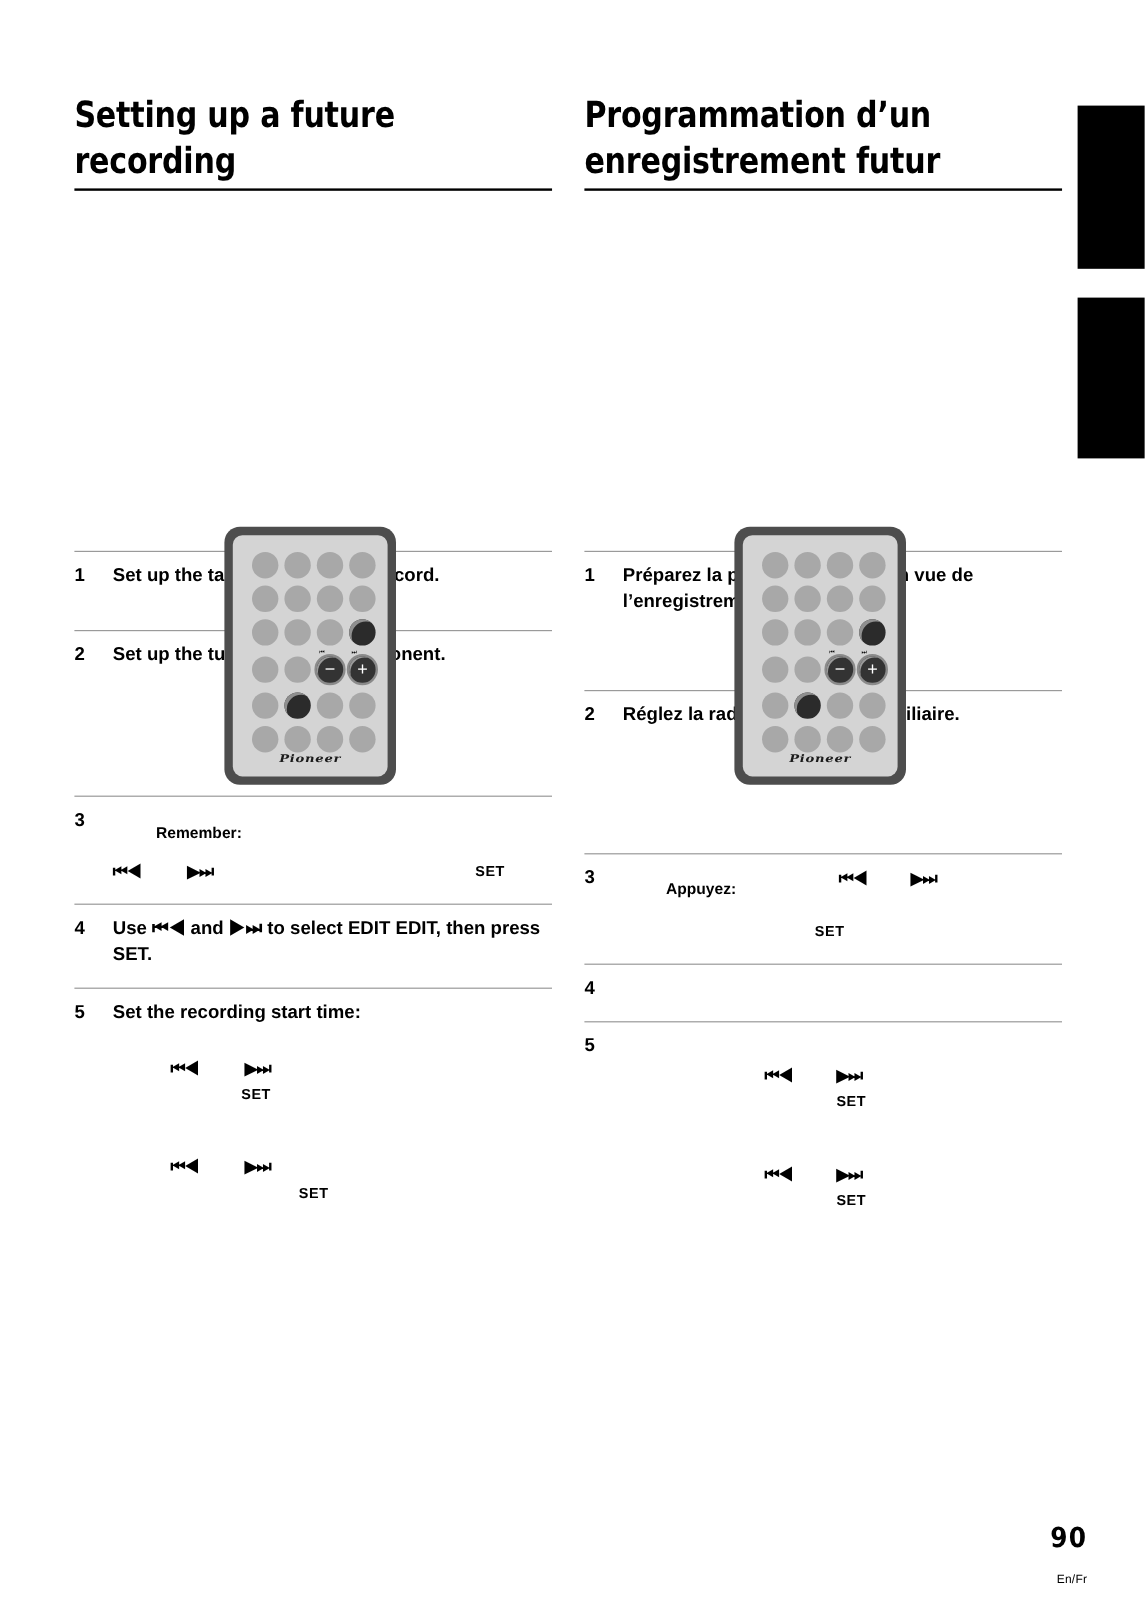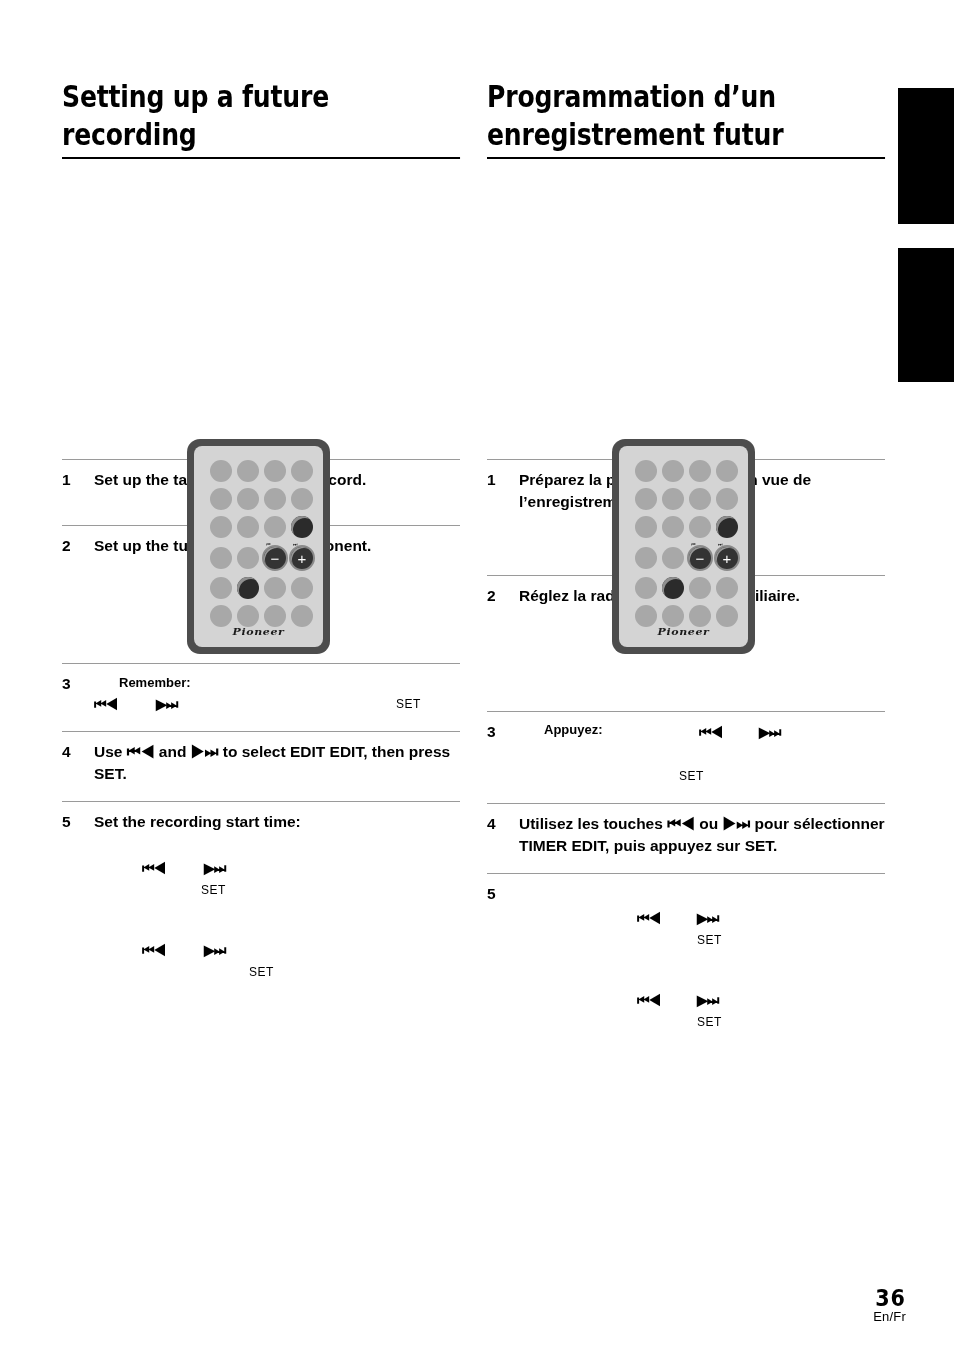--- a/index.html
+++ b/index.html
@@ -141,38 +141,38 @@
   .step-text {
     font-weight: bold;
     font-size: 15.5px;
     line-height: 22px;
     margin: 0;
   }
   .sub-label {
     font-weight: bold;
     font-size: 13px;
     line-height: 20px;
-    margin: 0;
+    margin: 11px;
     padding-left: 25px;
   }
 
   
   .glyph-row {
     position: relative;
     height: 22px;
     font-size: 14px;
     line-height: 22px;
     font-weight: bold;
   }
   .glyph {
     letter-spacing: -1px;
     font-size: 14px;
   }
   .setword {
-    font-weight: normal;
+    font-weight: bold;
     font-size: 12px;
     letter-spacing: 0.5px;
   }
   .abs { position: absolute; }
 
   .spacer-sm { height: 16px; }
   .spacer-md { height: 34px; }
 
   
   .footer {
@@ -182,23 +182,24 @@
     text-align: right;
   }
   .pagenum {
     font-family: "DejaVu Sans Condensed", "Liberation Sans Narrow", "Liberation Sans", sans-serif;
     font-weight: bold;
     font-size: 23px;
     line-height: 24px;
     letter-spacing: 1px;
   }
   .pagelang {
-    font-size: 13px;
+    font-size: 10px;
     line-height: 14px;
     letter-spacing: 0.2px;
+    margin-top: 16px;
   }
 </style>
 </head>
 <body>
 
 <div class="tab" id="tab-1"></div>
 <div class="tab" id="tab-2"></div>
 
 <div class="col" id="col-en">
 
@@ -396,23 +397,20 @@
       <div class="glyph-row">
         <span class="setword abs" style="left:160px;">SET</span>
       </div>
     </div>
   </div>
   <div class="spacer-sm"></div>
 
   <div class="rule"></div>
   <div class="step">
     <div class="step-num">4</div>
-    <div class="step-body">
-      <p class="step-text">Utilisez les touches ⏮◀ ou ▶⏭ pour sélectionner TIMER EDIT, puis appuyez sur SET.</p>
-    </div>
   </div>
   <div class="spacer-sm"></div>
 
   <div class="rule"></div>
   <div class="step">
     <div class="step-num">5</div>
     <div class="step-body">
       <div style="height:24px"></div>
       <div class="glyph-row">
         <span class="glyph abs" style="left:118px;">⏮◀</span>
@@ -427,15 +425,15 @@
         <span class="glyph abs" style="left:178px;">▶⏭</span>
       </div>
       <div class="glyph-row">
         <span class="setword abs" style="left:178px;">SET</span>
       </div>
     </div>
   </div>
 </div>
 
 <div class="footer">
-  <div class="pagenum">36</div>
+  <div class="pagenum">90</div>
   <div class="pagelang">En/Fr</div>
 </div>
 
 </body></html>

